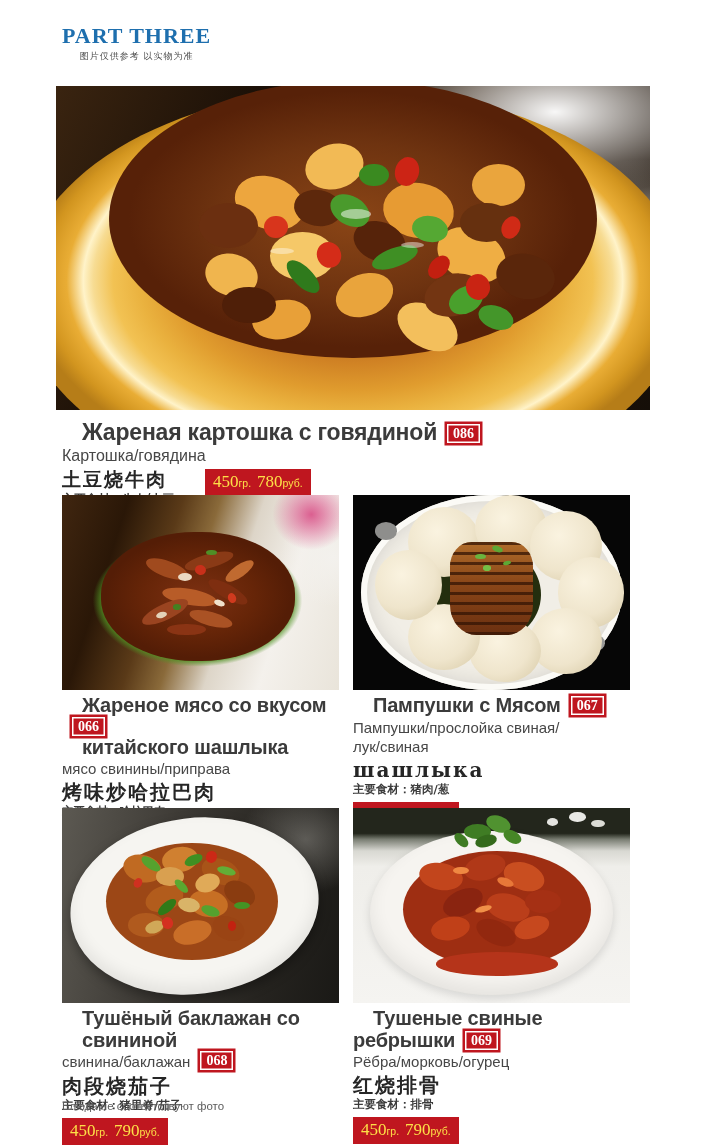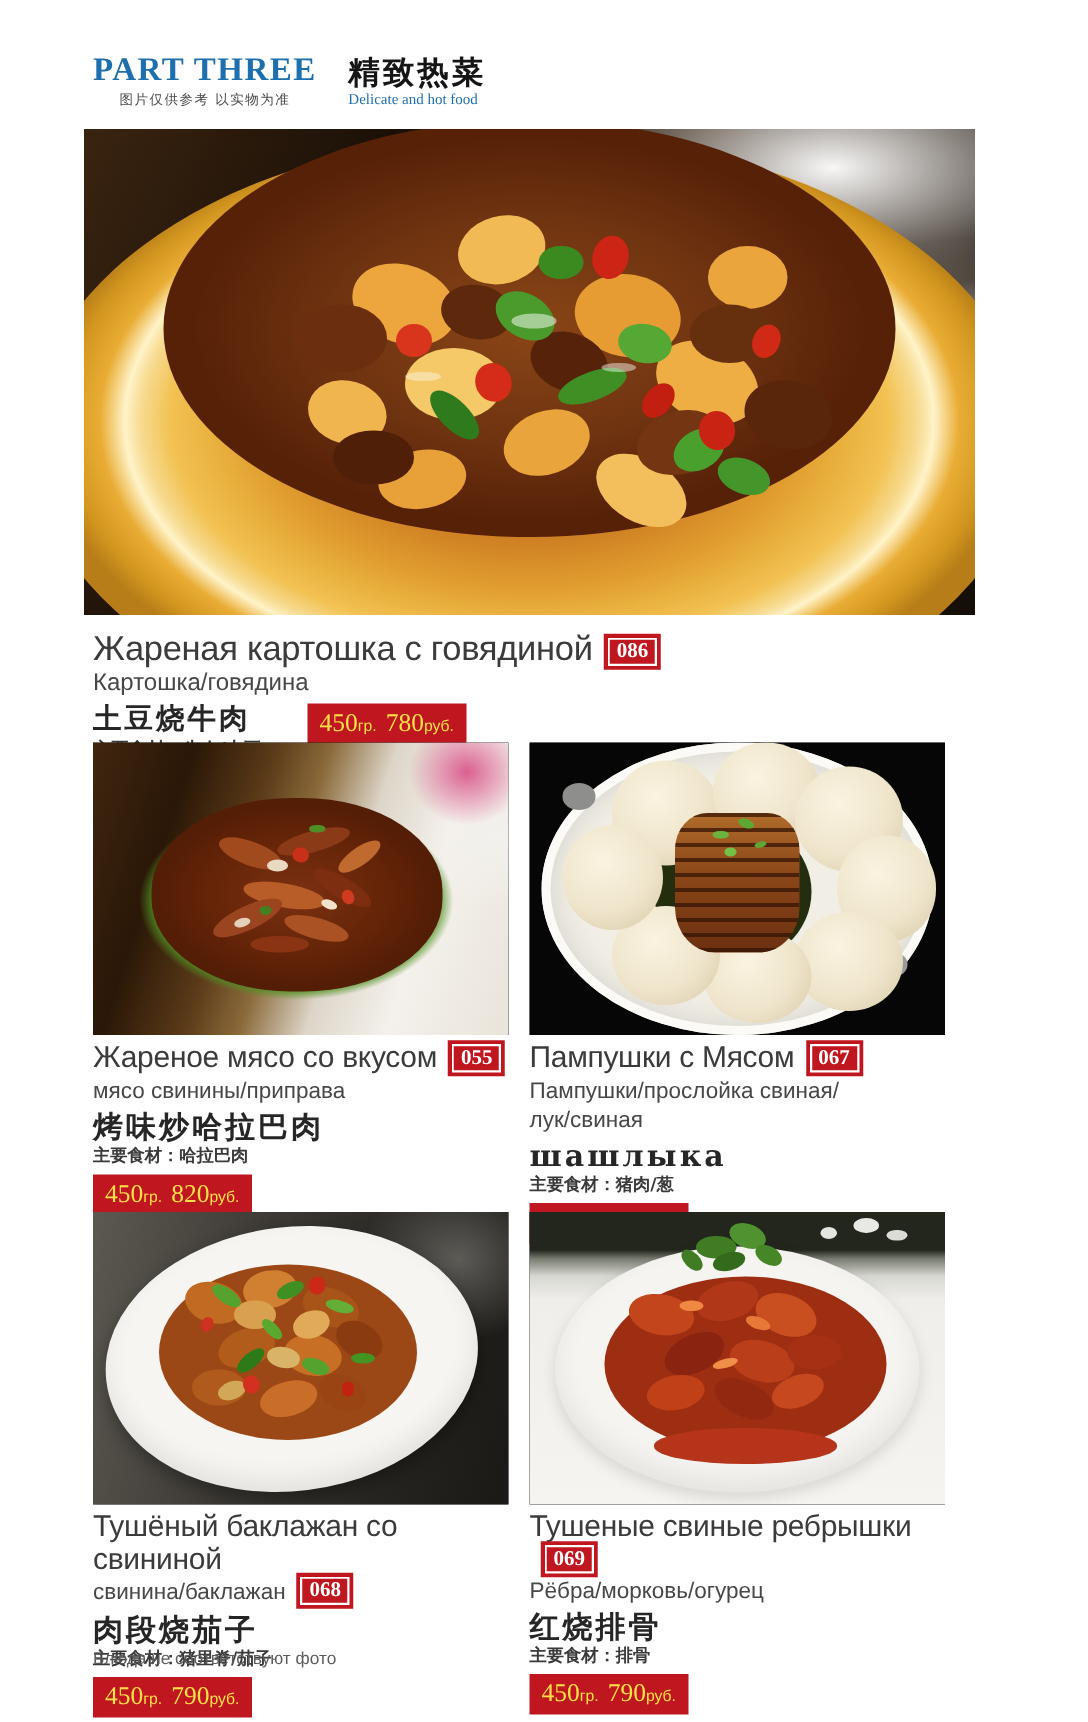--- a/index.html
+++ b/index.html
@@ -1,21 +1,21 @@
 <!DOCTYPE html>
 <html><head>
 <meta charset="utf-8">
 <style>
   * { margin:0; padding:0; box-sizing:border-box; }
   html,body { width:725px; height:1148px; background:#ffffff; overflow:hidden;
               font-family:"Liberation Sans", sans-serif; }
   .page { position:relative; width:725px; height:1148px; background:#fff; }
 
   
-  .hdr { position:absolute; left:62px; top:34px; display:flex; align-items:flex-end; }
+  .hdr { position:absolute; left:62px; top:24px; display:flex; align-items:flex-start; }
   .hdr-left { text-align:center; padding-right:10px; }
   .hdr-part { font-family:"Liberation Serif", serif; font-weight:bold; font-size:22px;
               color:#1e6fae; letter-spacing:1px; line-height:1.1; }
   .hdr-note { font-size:9px; color:#4a4a4a; letter-spacing:1px; margin-top:2px;
               font-family:"DejaVu Sans", sans-serif; }
   .hdr-bar { width:3px; background:#1e6fae; margin:0 8px 0 0; }
   .hdr-right { display:flex; flex-direction:column; justify-content:space-between; padding:1px 0; }
   .hdr-cn { font-size:21px; font-weight:bold; color:#151515; letter-spacing:2px;
             font-family:"DejaVu Sans", sans-serif; line-height:1.05; }
   .hdr-en { font-family:"Liberation Serif", serif; font-size:10px; color:#1e6fae; margin-top:2px; }
@@ -70,21 +70,21 @@
   .photo-5 .ph-bg { inset:0;
     background:linear-gradient(to bottom,#23261c 0,#23261c 13%,#787c71 16%,#d8d8d2 22%,#efeeea 30%,#f5f4f1 100%); }
   .photo-5 .ph-plate { left:6%; top:12%; width:88%; height:84%; border-radius:50%;
     background:#f6f4f0; box-shadow: inset 0 -8px 18px rgba(0,0,0,.07), 0 4px 10px rgba(0,0,0,.12); }
 
   
   .badge { display:inline-block; background:#bf161f; color:#fff; font-weight:bold;
            font-family:"Liberation Serif", serif; font-size:14px; line-height:1;
            padding:3px 6px 2px; box-shadow: inset 0 0 0 1.5px #fff, 0 0 0 2.5px #bf161f;
            margin-left:10px; vertical-align:2px; }
-  .title { color:#3b3b3b; font-size:22px; line-height:1.08; letter-spacing:-0.2px; font-weight:normal; }
+  .title { color:#3b3b3b; font-size:22px; line-height:1.08; letter-spacing:-0.2px; font-weight:bold;margin-left:20px; }
   .sub   { color:#474747; font-size:16px; line-height:1.15; margin-top:2px; }
   .cnname{ color:#262626; font-size:19px; font-weight:bold; line-height:1.1; margin-top:4px;
            font-family:"DejaVu Serif", serif; letter-spacing:2px; }
   .ingr  { color:#3a3a3a; font-size:12px; font-weight:bold; line-height:1.2; margin-top:2px;
            font-family:"DejaVu Serif", serif; }
   .price { display:inline-block; background:#bf161f; color:#fde047; padding:3px 8px 4px; margin-top:5px; }
   .price .p-num  { font-size:17px; font-family:"Liberation Serif", serif; }
   .price .p-unit { font-size:10.5px; }
   .price .p-gap  { display:inline-block; width:6px; }
 
@@ -108,24 +108,20 @@
 <body>
 
 <div class="page">
 
   <div class="hdr">
     <div class="hdr-left">
       <div class="hdr-part">PART THREE</div>
       <div class="hdr-note">图片仅供参考 以实物为准</div>
     </div>
     <div class="hdr-bar"></div>
-    <div class="hdr-right">
-      <div class="hdr-cn">精致热菜</div>
-      <div class="hdr-en">Delicate and hot food</div>
-    </div>
   </div>
 
   <figure class="photo photo-main" title="braised potato and beef with peppers in yellow bowl">
     <div class="ph-bg"></div>
     <div class="ph-bowl"></div>
     <div class="ph-food"></div>
     <div class="blobs">
         <div class="blob" style="left: 30%; top: 28%; width: 12%; height: 16%; background: rgb(237, 166, 62); transform: rotate(20deg); border-radius: 50%;"></div>
         <div class="blob" style="left: 42%; top: 18%; width: 10%; height: 14%; background: rgb(242, 186, 85); transform: rotate(-15deg); border-radius: 50%;"></div>
         <div class="blob" style="left: 55%; top: 30%; width: 12%; height: 17%; background: rgb(231, 155, 51); transform: rotate(10deg); border-radius: 50%;"></div>
@@ -194,22 +190,23 @@
             <div class="blob" style="left: 55%; top: 54%; width: 4%; height: 3%; background: rgb(240, 226, 204); transform: rotate(20deg); border-radius: 50%;"></div>
             <div class="blob" style="left: 34%; top: 60%; width: 4%; height: 3%; background: rgb(228, 210, 184); transform: rotate(-15deg); border-radius: 50%;"></div>
             <div class="blob" style="left: 48%; top: 36%; width: 4%; height: 5%; background: rgb(200, 48, 26); transform: rotate(10deg); border-radius: 50%;"></div>
             <div class="blob" style="left: 60%; top: 50%; width: 3%; height: 5%; background: rgb(208, 58, 30); transform: rotate(-20deg); border-radius: 50%;"></div>
             <div class="blob" style="left: 52%; top: 28%; width: 4%; height: 3%; background: rgb(79, 143, 38); border-radius: 50%;"></div>
             <div class="blob" style="left: 40%; top: 56%; width: 3%; height: 3%; background: rgb(68, 127, 32); border-radius: 50%;"></div>
           </div>
       </figure>
       <div class="txt">
         <div>
-          <span class="title">Жареное мясо со вкусом</span><span class="badge">055</span>
-        </div>
+          <span class="title">Жареное мясо со вкусом</span><span class="badge">066</span>
+        </div>
+        <div class="title">китайского шашлыка</div>
         <div class="sub">мясо свинины/приправа</div>
         <div class="cnname">烤味炒哈拉巴肉</div>
         <div class="ingr">主要食材：哈拉巴肉</div>
         <div class="price">
           <span class="p-num">450</span><span class="p-unit">гр.</span><span class="p-gap"></span><span class="p-num">820</span><span class="p-unit">руб.</span>
         </div>
       </div>
     </div>
 
     <div class="card row2">

